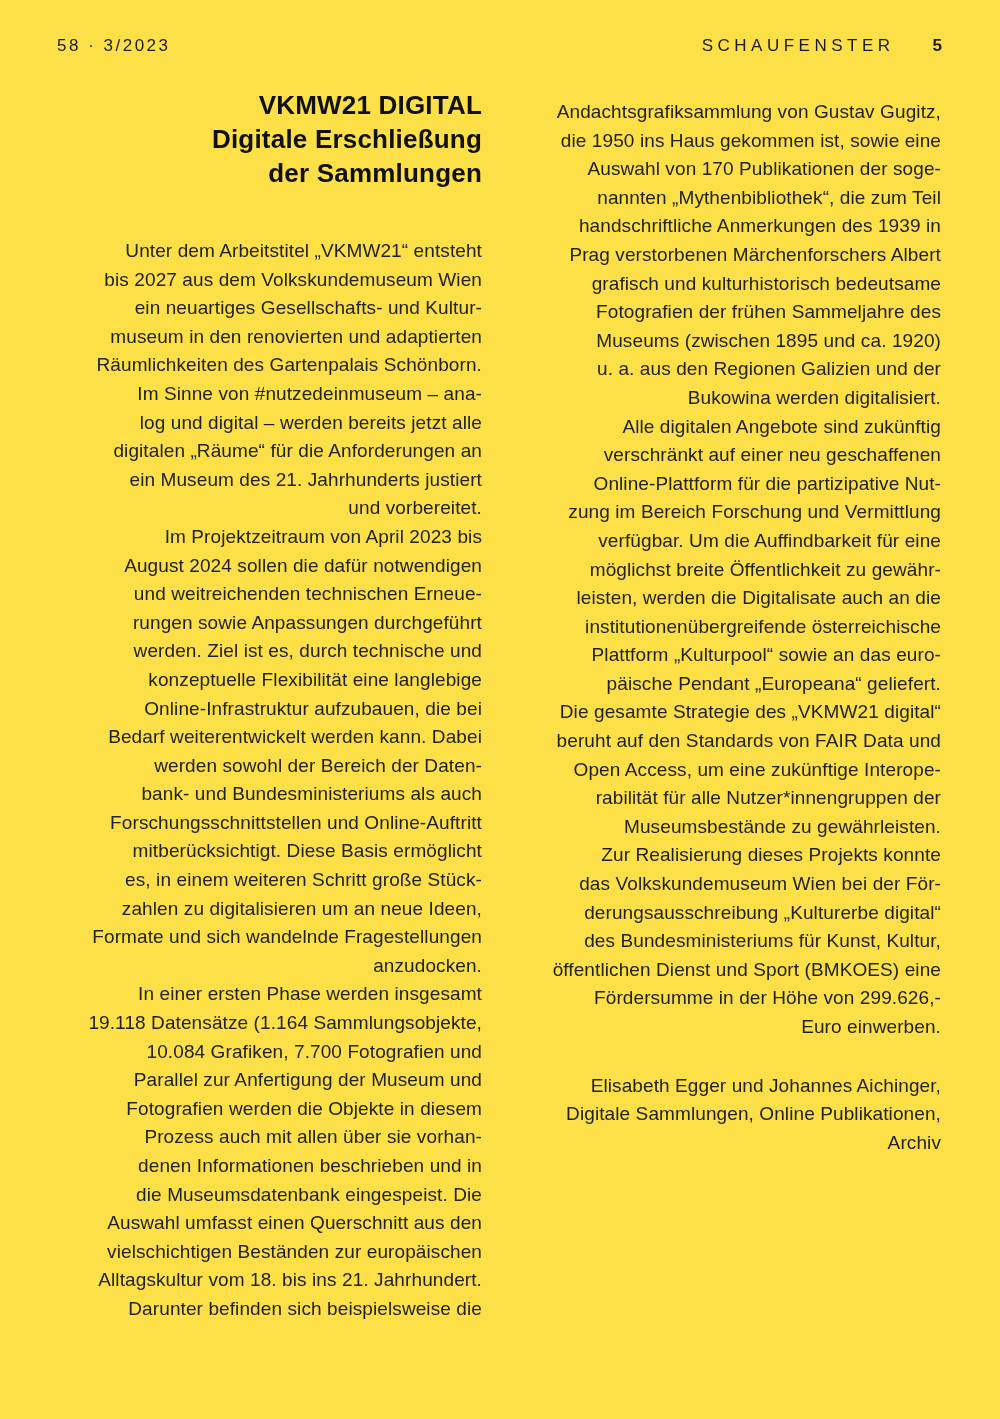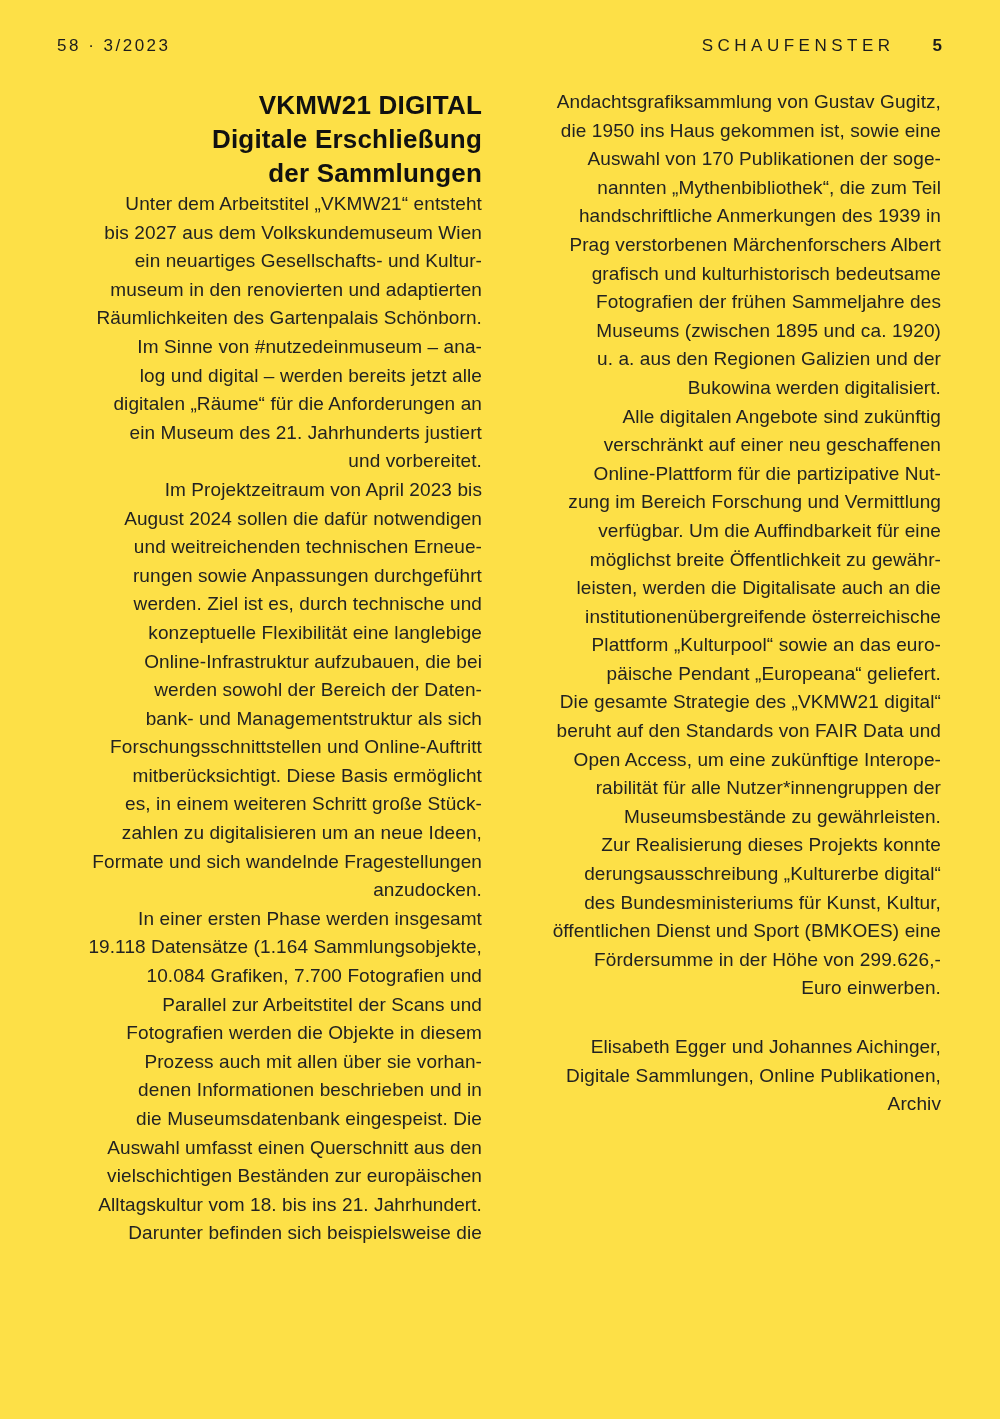--- a/index.html
+++ b/index.html
@@ -37,22 +37,22 @@
   }
   .col { width: 425px; }
   .title {
     margin: 0;
     font-size: 26px;
     line-height: 34px;
     font-weight: 700;
     color: #111111;
     letter-spacing: 0.2px;
   }
-  .body-block { }
-  .col-right .body-block { margin-top: 0; }
+  .body-block { margin-top: 47px; }
+  .col-right .body-block { margin-top: 10px; }
   .line {
     font-size: 19px;
     line-height: 28.6px;
     white-space: nowrap;
     letter-spacing: 0.1px;
   }
   .line.indent { padding-left: 28px; }
   .byline { margin-top: 30px; }
 </style>
 </head>
@@ -86,32 +86,33 @@
           <div class="line">digitalen „Räume“ für die Anforderungen an</div>
           <div class="line">ein Museum des 21. Jahrhunderts justiert</div>
           <div class="line">und vorbereitet.</div>
           <div class="line indent">Im Projektzeitraum von April 2023 bis</div>
           <div class="line">August 2024 sollen die dafür notwendigen</div>
           <div class="line">und weitreichenden technischen Erneue-</div>
           <div class="line">rungen sowie Anpassungen durchgeführt</div>
           <div class="line">werden. Ziel ist es, durch technische und</div>
           <div class="line">konzeptuelle Flexibilität eine langlebige</div>
           <div class="line">Online-Infrastruktur aufzubauen, die bei</div>
+          <div class="line">Bedarf weiterentwickelt werden kann. Dabei</div>
           <div class="line">werden sowohl der Bereich der Daten-</div>
-          <div class="line">bank- und Managementstruktur als sich</div>
+          <div class="line">bank- und Bundesministeriums als auch</div>
           <div class="line">Forschungsschnittstellen und Online-Auftritt</div>
           <div class="line">mitberücksichtigt. Diese Basis ermöglicht</div>
           <div class="line">es, in einem weiteren Schritt große Stück-</div>
           <div class="line">zahlen zu digitalisieren um an neue Ideen,</div>
           <div class="line">Formate und sich wandelnde Fragestellungen</div>
           <div class="line">anzudocken.</div>
           <div class="line indent">In einer ersten Phase werden insgesamt</div>
           <div class="line">19.118 Datensätze (1.164 Sammlungsobjekte,</div>
           <div class="line">10.084 Grafiken, 7.700 Fotografien und</div>
-          <div class="line">Parallel zur Arbeitstitel der Scans und</div>
+          <div class="line">Parallel zur Anfertigung der Museum und</div>
           <div class="line">Fotografien werden die Objekte in diesem</div>
           <div class="line">Prozess auch mit allen über sie vorhan-</div>
           <div class="line">denen Informationen beschrieben und in</div>
           <div class="line">die Museumsdatenbank eingespeist. Die</div>
           <div class="line">Auswahl umfasst einen Querschnitt aus den</div>
           <div class="line">vielschichtigen Beständen zur europäischen</div>
           <div class="line">Alltagskultur vom 18. bis ins 21. Jahrhundert.</div>
           <div class="line">Darunter befinden sich beispielsweise die</div>
         </div>
     </div>
@@ -137,20 +138,21 @@
           <div class="line">leisten, werden die Digitalisate auch an die</div>
           <div class="line">institutionenübergreifende österreichische</div>
           <div class="line">Plattform „Kulturpool“ sowie an das euro-</div>
           <div class="line">päische Pendant „Europeana“ geliefert.</div>
           <div class="line">Die gesamte Strategie des „VKMW21 digital“</div>
           <div class="line">beruht auf den Standards von FAIR Data und</div>
           <div class="line">Open Access, um eine zukünftige Interope-</div>
           <div class="line">rabilität für alle Nutzer*innengruppen der</div>
           <div class="line">Museumsbestände zu gewährleisten.</div>
           <div class="line indent">Zur Realisierung dieses Projekts konnte</div>
+          <div class="line">das Volkskundemuseum Wien bei der För-</div>
           <div class="line">derungsausschreibung „Kulturerbe digital“</div>
           <div class="line">des Bundesministeriums für Kunst, Kultur,</div>
           <div class="line">öffentlichen Dienst und Sport (BMKOES) eine</div>
           <div class="line">Fördersumme in der Höhe von 299.626,-</div>
           <div class="line">Euro einwerben.</div>
         </div>
       <div class="byline">
           <div class="line">Elisabeth Egger und Johannes Aichinger,</div>
           <div class="line">Digitale Sammlungen, Online Publikationen,</div>
           <div class="line">Archiv</div>

